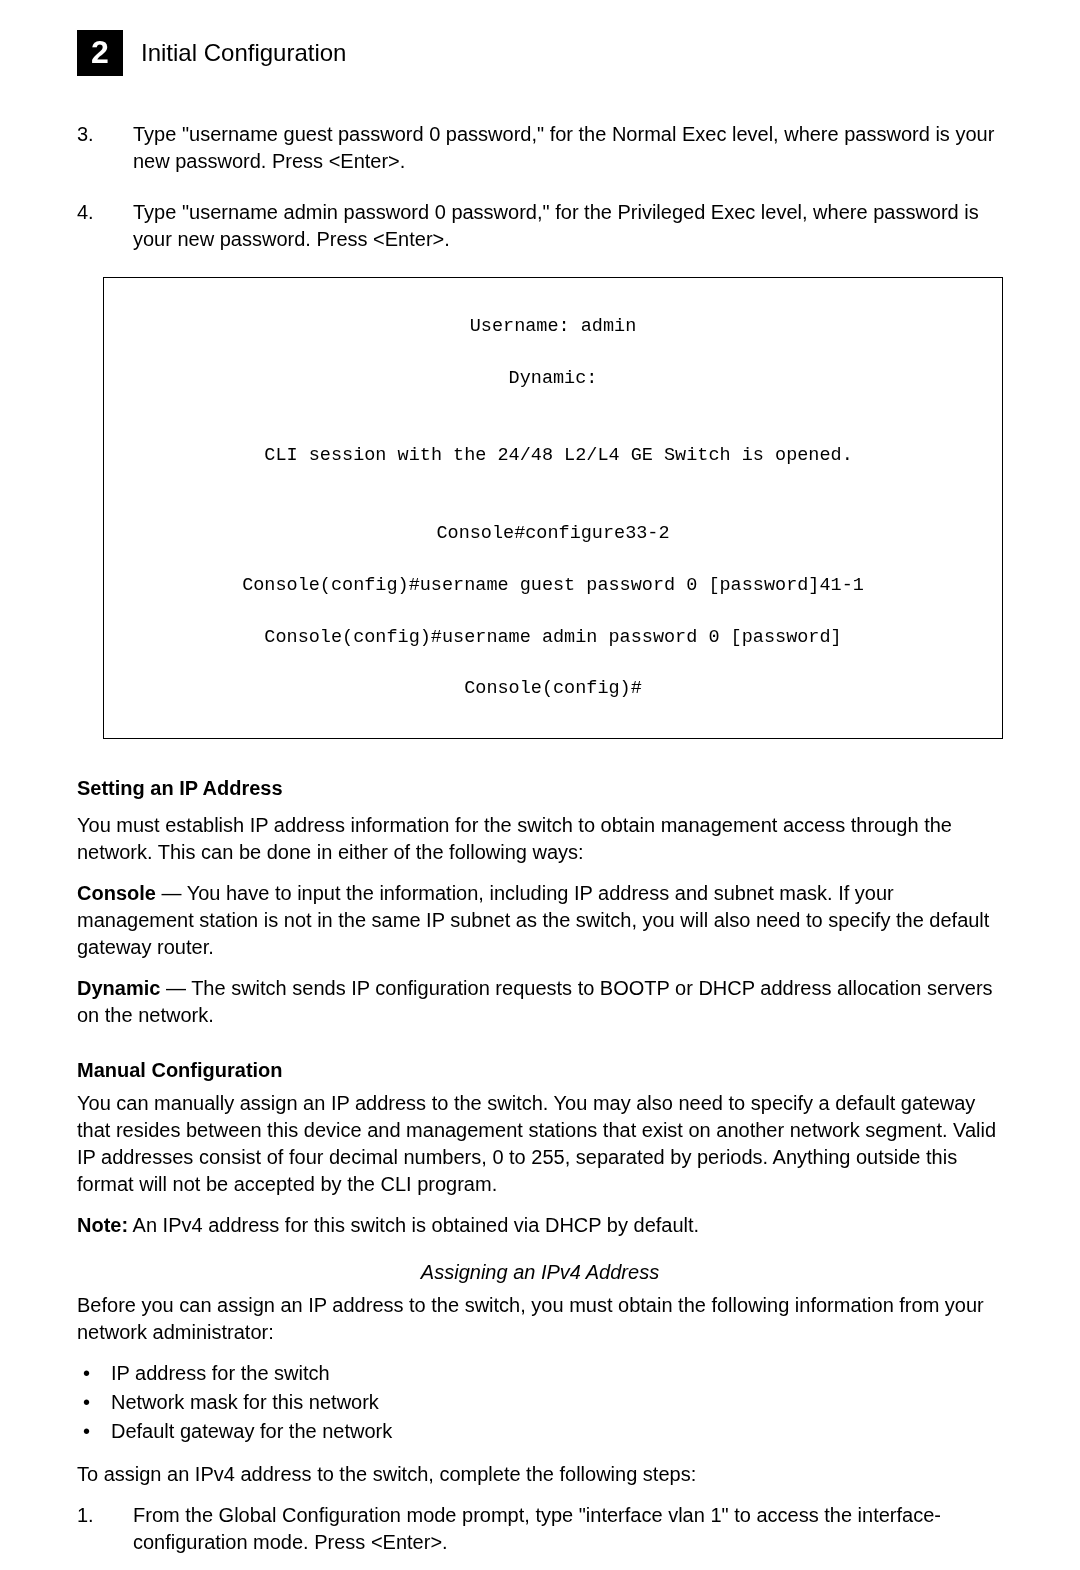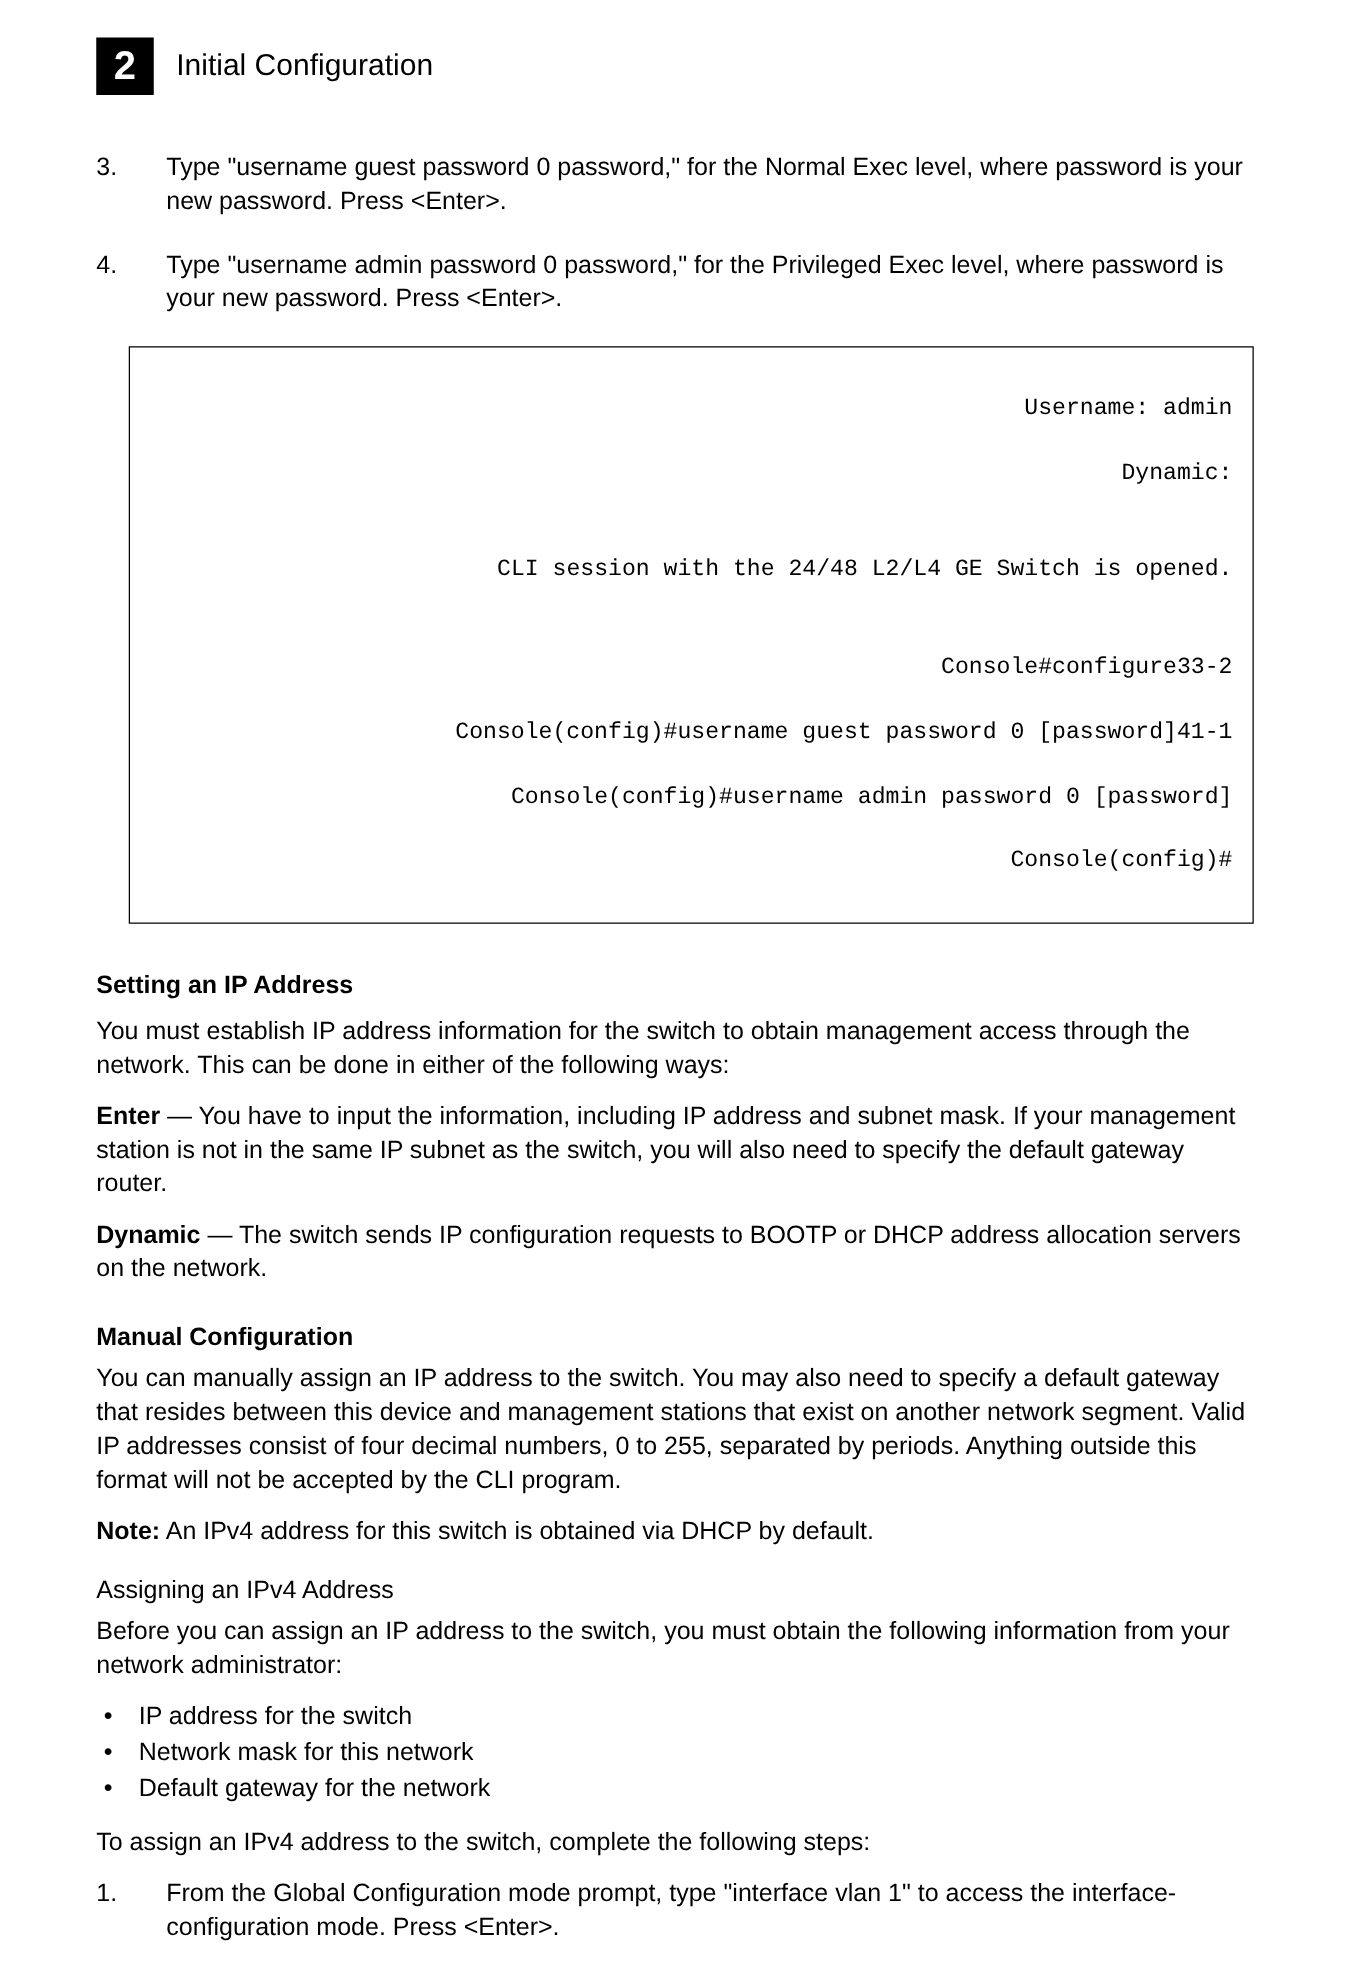--- a/index.html
+++ b/index.html
@@ -47,37 +47,39 @@
     .code-box {
       border: 1px solid #000;
       margin: 6px 0 36px 26px;
       padding: 10px 16px;
       font-family: "Courier New", monospace;
       font-size: 18.5px;
       line-height: 1.4;
       white-space: pre;
       position: relative;
     }
-    .code-line { display: flex; justify-content: flex-end; }
+    .code-line { display: flex; justify-content: center; }
     .code-ref { }
     .h2 {
       font-size: 20px;
       font-weight: bold;
       margin-bottom: 10px;
     }
     .h3 {
       font-size: 20px;
       font-weight: bold;
       margin-top: 28px;
       margin-bottom: 6px;
     }
     .h4 {
       font-size: 20px;
+      font-style: italic;
       margin-top: 20px;
       margin-bottom: 6px;
+      text-align: center;
     }
     .para {
       margin-bottom: 14px;
     }
     .bold { font-weight: bold; }
     .ul-item {
       display: flex;
       margin-left: 6px;
       margin-bottom: 2px;
     }
@@ -119,21 +121,21 @@
 <div class="code-line"><span>Console(config)#username guest password 0 [password]</span><span class="code-ref">41-1</span></div>
 <div class="code-line"><span>Console(config)#username admin password 0 [password]</span></div>
 <div class="code-line"><span>Console(config)#</span></div>
 </div>
 
 <div class="h2">Setting an IP Address</div>
 
 <div class="para">You must establish IP address information for the switch to obtain management access through the network. This can be done in either of the following ways:</div>
 
 <div class="para">
-  <span class="bold">Enter</span><span> — You have to input the information, including IP address and subnet mask. If your management station is not in the same IP subnet as the switch, you will also need to specify the default gateway router.</span>
+  <span class="bold">Console</span><span> — You have to input the information, including IP address and subnet mask. If your management station is not in the same IP subnet as the switch, you will also need to specify the default gateway router.</span>
 </div>
 
 <div class="para">
   <span class="bold">Dynamic</span><span> — The switch sends IP configuration requests to BOOTP or DHCP address allocation servers on the network.</span>
 </div>
 
 <div class="h3">Manual Configuration</div>
 
 <div class="para">You can manually assign an IP address to the switch. You may also need to specify a default gateway that resides between this device and management stations that exist on another network segment. Valid IP addresses consist of four decimal numbers, 0 to 255, separated by periods. Anything outside this format will not be accepted by the CLI program.</div>
 

